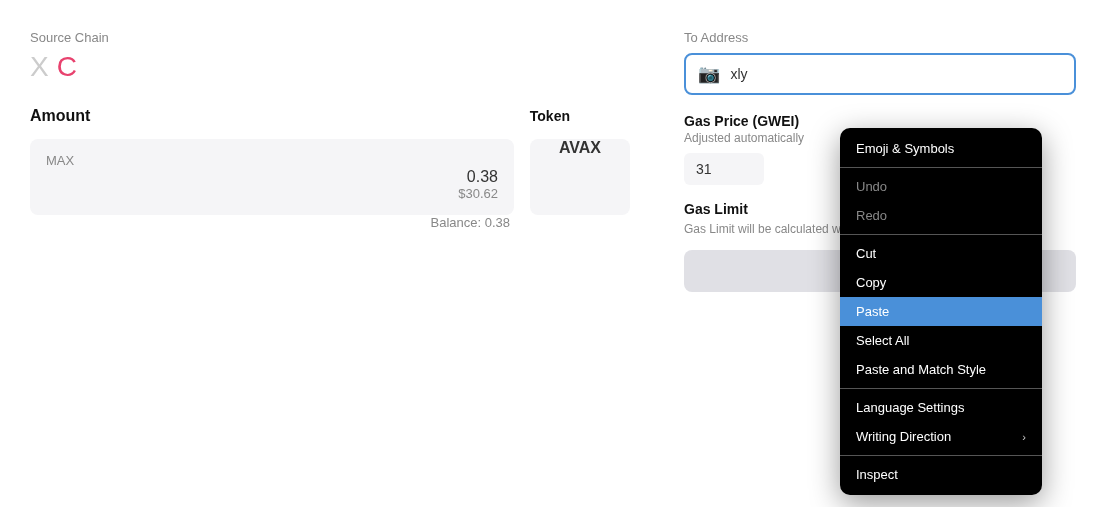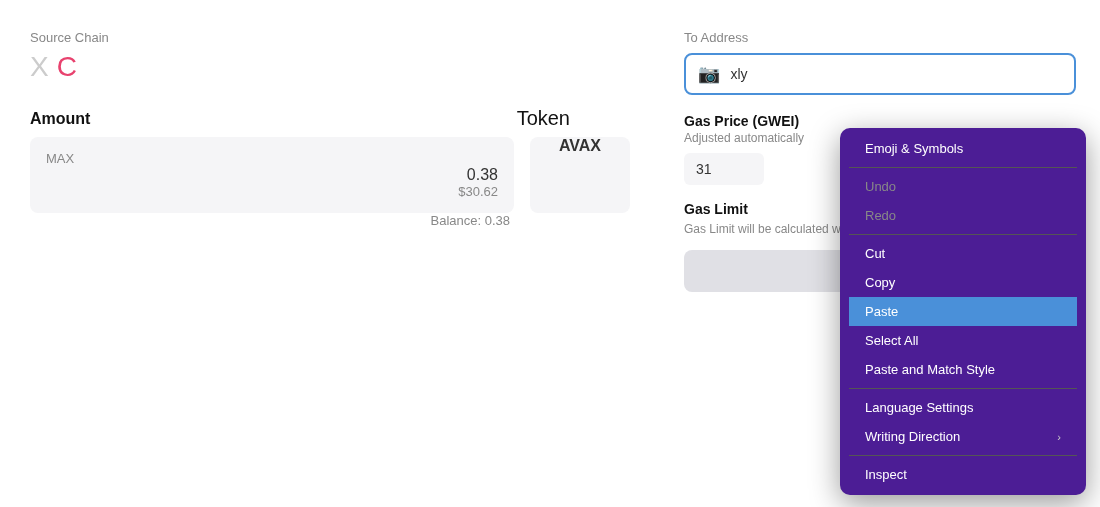--- a/index.html
+++ b/index.html
@@ -45,33 +45,33 @@
     .chain-c {
       font-size: 28px;
       color: #e8426e;
       font-weight: 500;
     }
 
     .amount-token-row {
       display: flex;
       justify-content: space-between;
       align-items: center;
-      margin-bottom: 7px;
+      margin-bottom: 14px;
       gap: 20px;
     }
 
     .amount-label {
       font-size: 16px;
       font-weight: 700;
       color: #111;
     }
 
     .token-label {
-      font-size: 20px;
-      font-weight: 400;
+      font-size: 14px;
+      font-weight: 700;
       color: #111;
       margin-right: 60px;
     }
 
     .amount-input-area {
       display: flex;
       gap: 16px;
       align-items: stretch;
     }
 
@@ -202,25 +202,25 @@
       border-radius: 8px;
       height: 42px;
       width: 100%;
     }
 
     
     .context-menu {
       position: absolute;
       top: 128px;
       left: 840px;
-      width: 246px;
-      background: #4c1d95;
+      width: 202px;
+      background: #000000;
       border-radius: 10px;
       box-shadow: 0 8px 30px rgba(0,0,0,0.4);
-      padding: 6px 9px;
+      padding: 6px 0;
       z-index: 100;
     }
 
     .menu-item {
       padding: 7px 16px;
       font-size: 13px;
       color: #ffffff;
       cursor: pointer;
       display: flex;
       align-items: center;

